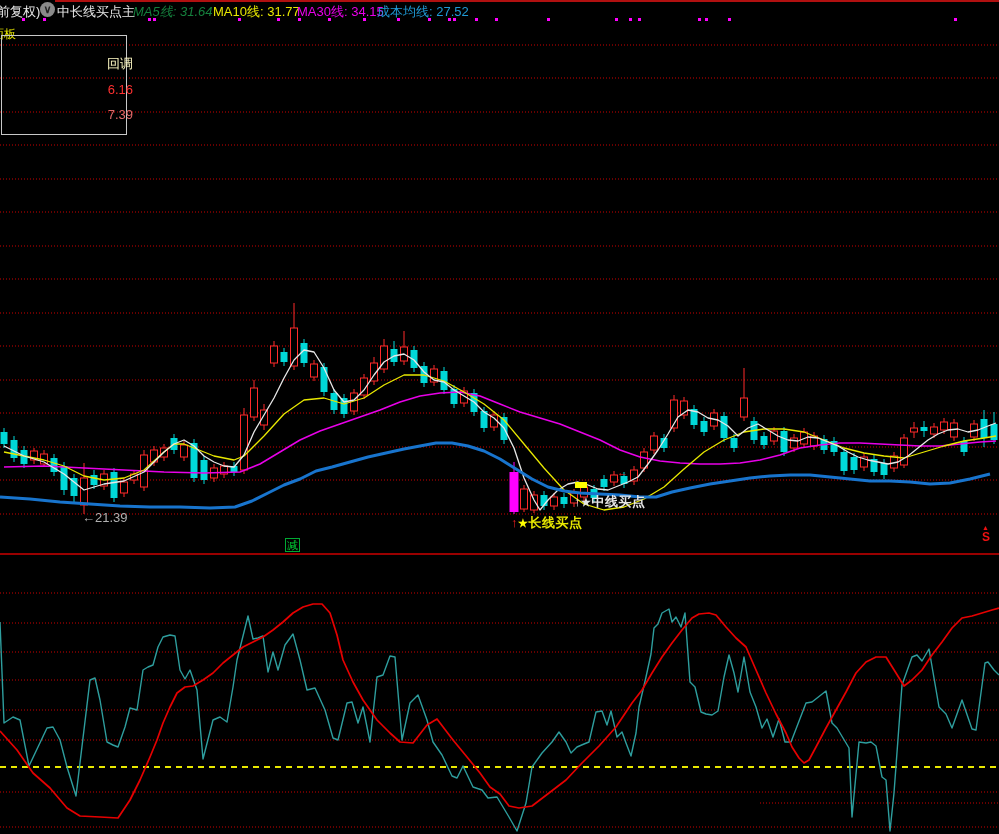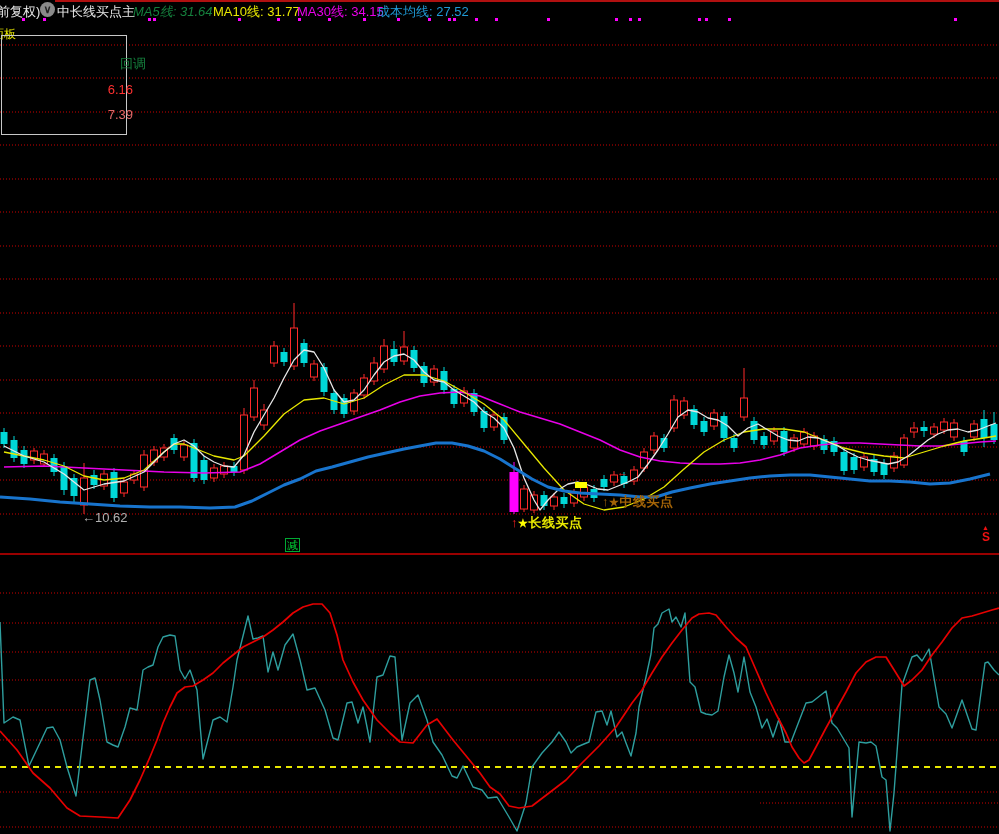--- a/index.html
+++ b/index.html
@@ -304,31 +304,31 @@
       <span>34.15</span>
     </span>
     <span class="tb-item" style="left: 377px; color: rgb(31, 154, 214);">
       <span>成本均线:</span>
       <span>27.52</span>
     </span>
   </div>
 
   <div class="abs" style="left: -8px; top: 26px; font-size: 12px; color: rgb(232, 232, 0);">面板</div>
   <div id="panel-box" style="left: 1px; top: 35px; width: 124px; height: 98px;"></div>
-  <div class="panel-row abs" style="left: 84px; top: 55px; color: #15803d;">回调</div>
+  <div class="panel-row abs" style="left: 71px; top: 55px; color: #fef9c3;">回调</div>
   <div class="panel-row abs" style="left: 71px; top: 82px; color: rgb(255, 48, 48); text-align: right;">6.16</div>
   <div class="panel-row abs" style="left: 71px; top: 107px; color: rgb(224, 104, 104);">7.39</div>
 
-  <div class="abs" style="left: 82px; top: 510px; font-size: 13px; color: rgb(176, 176, 176);">←10.62</div>
+  <div class="abs" style="left: 82px; top: 510px; font-size: 13px; color: rgb(176, 176, 176);">←21.39</div>
 
   <div class="abs sig" style="left:511px;top:514px">
     <span style="color: rgb(255, 32, 32);">↑</span><span style="font-size: 11px; color: rgb(255, 255, 0);">★</span><span style="color: rgb(232, 232, 0);">长线买点</span>
   </div>
 
-  <div class="abs sig" style="left: 574px; top: 493px; color: #a16207; margin-left: 28px;">
+  <div class="abs sig" style="left: 574px; top: 493px; color: #e5e5e5;">
     <span>↑</span><span style="font-size:11px">★</span><span>中线买点</span>
   </div>
 
   <div class="abs" style="left: 617px; top: 466px; font-size: 11px; color: rgb(255, 32, 32);">←</div>
 
   <div id="reduce-box" class="abs" style="left: 285px; top: 538px; color: rgb(0, 204, 51);">减</div>
 
   <div class="abs" style="left: 982px; top: 524px; font-size: 7px; line-height: 7px; color: rgb(238, 17, 17);">▲</div>
   <div class="abs" style="left: 982px; top: 531px; font-size: 12px; font-weight: bold; line-height: 13px; color: rgb(238, 17, 17);">S</div>
 

